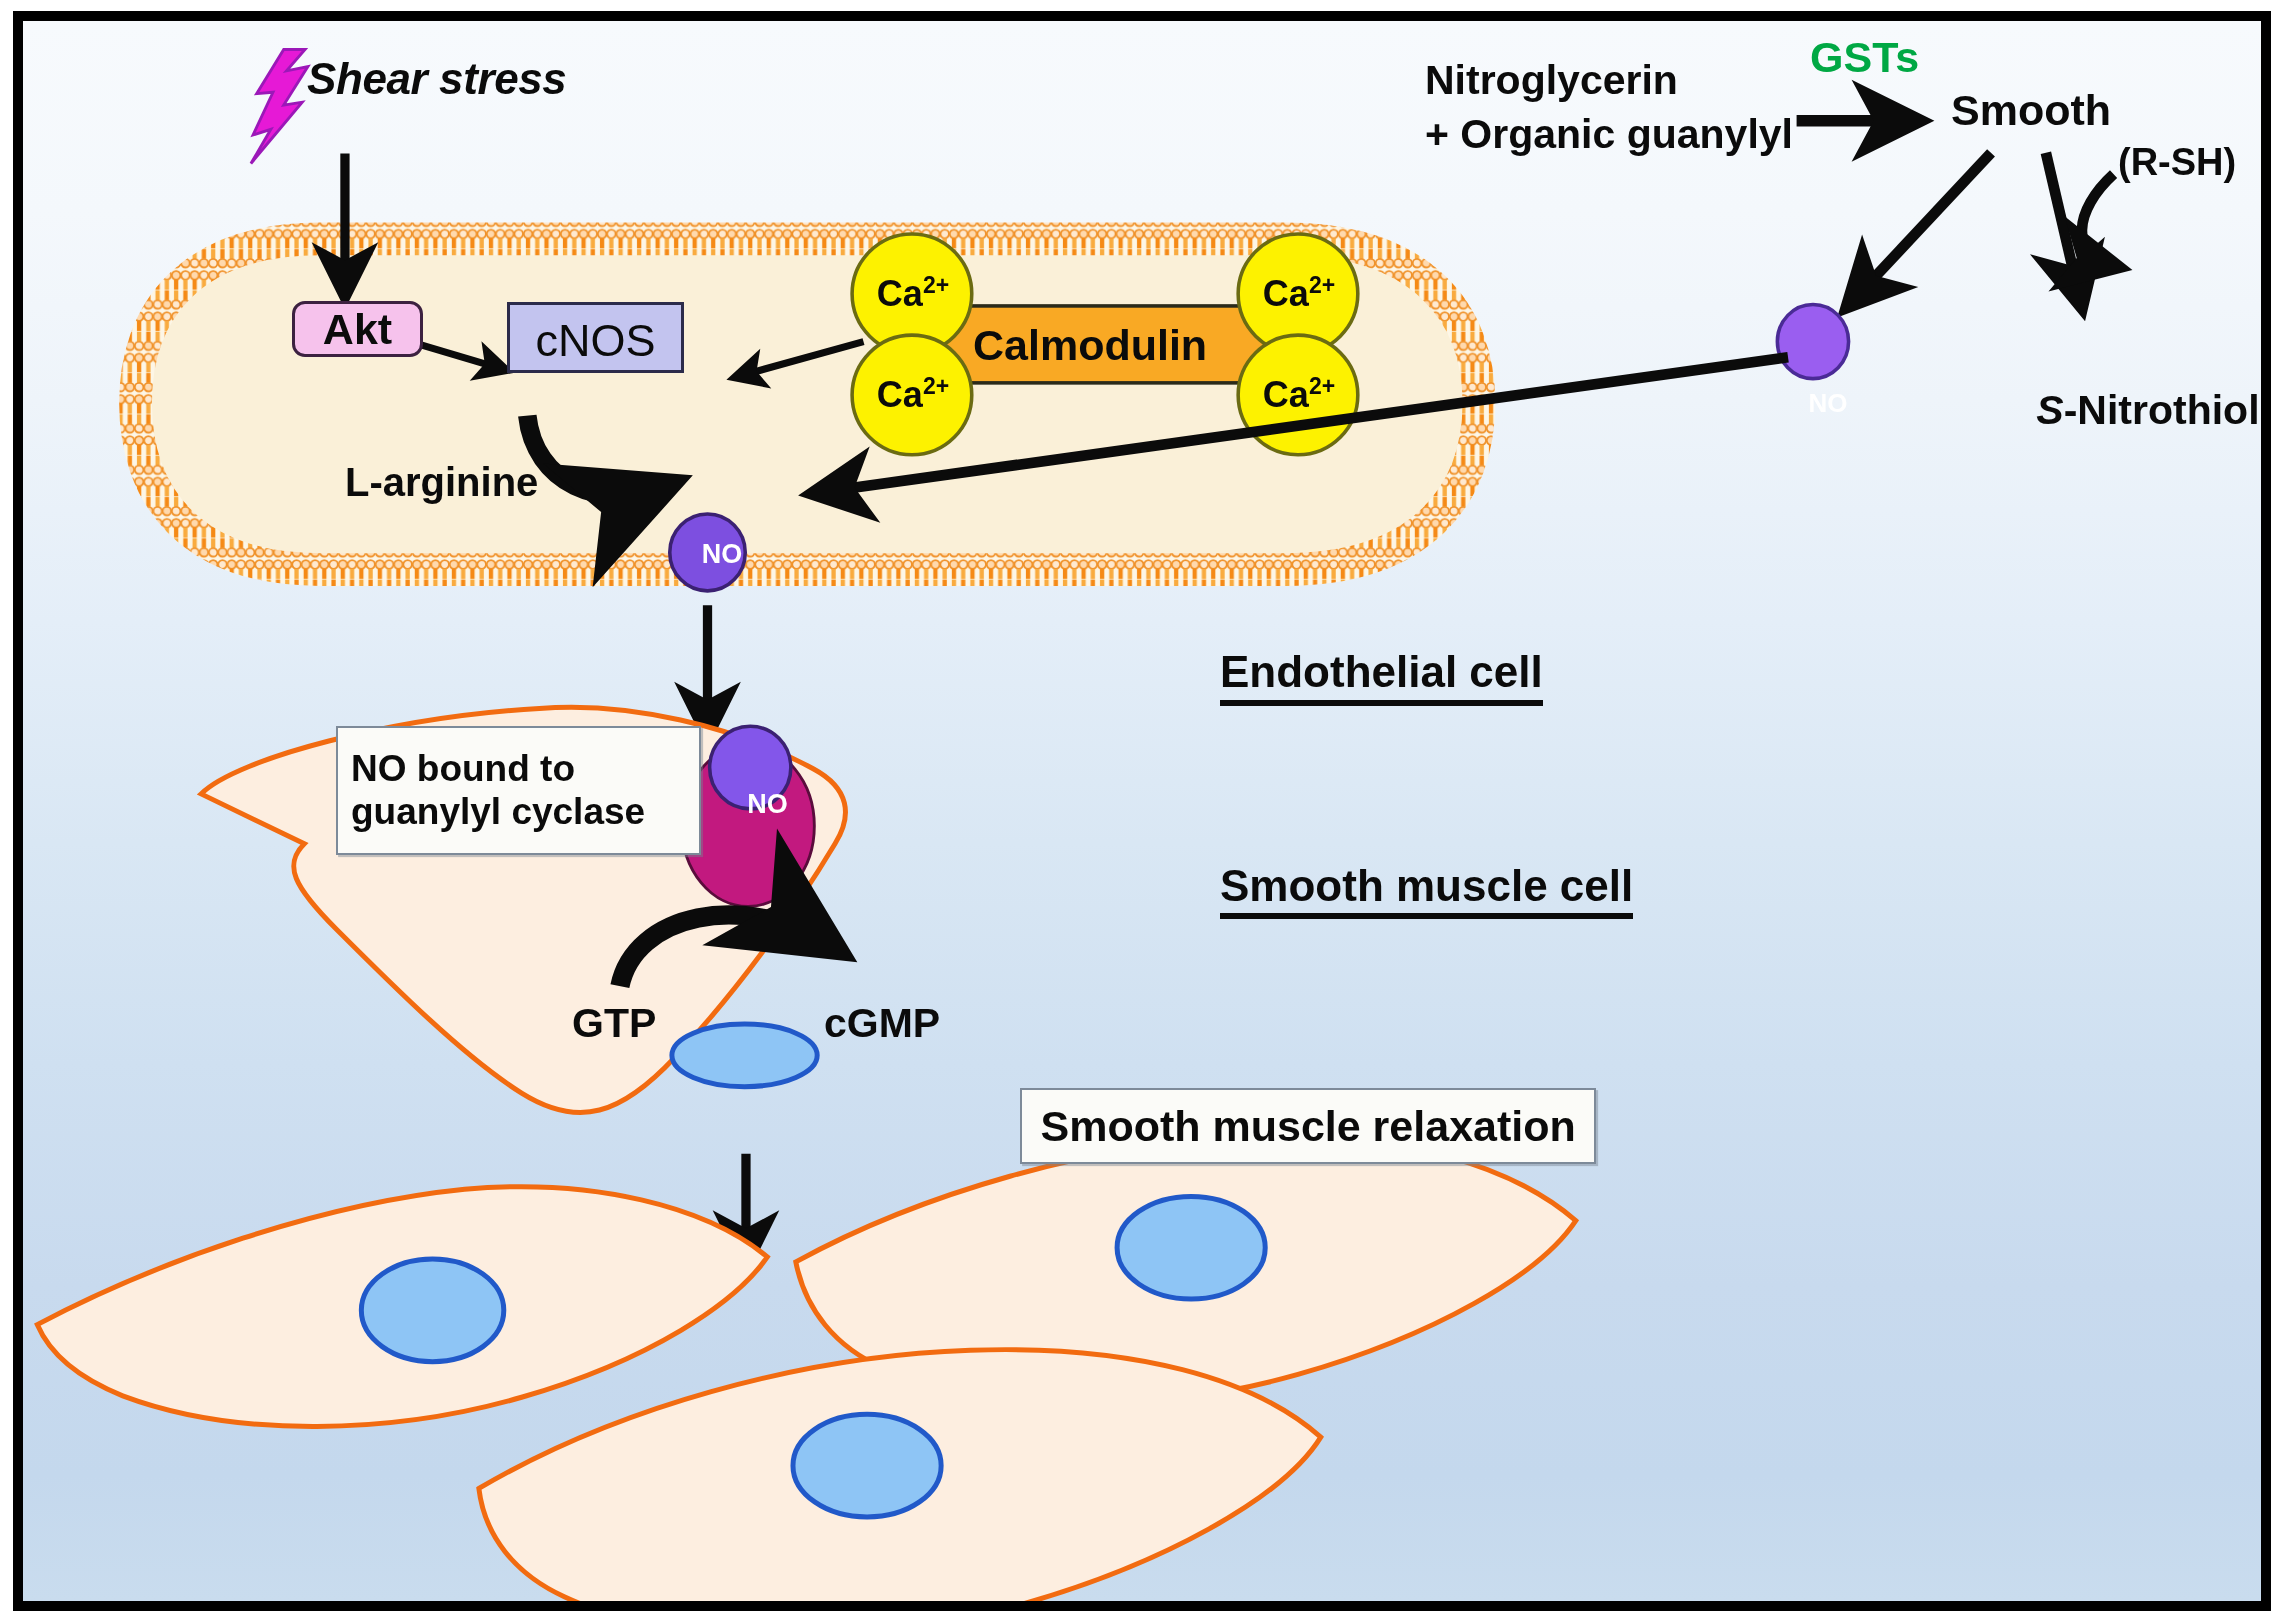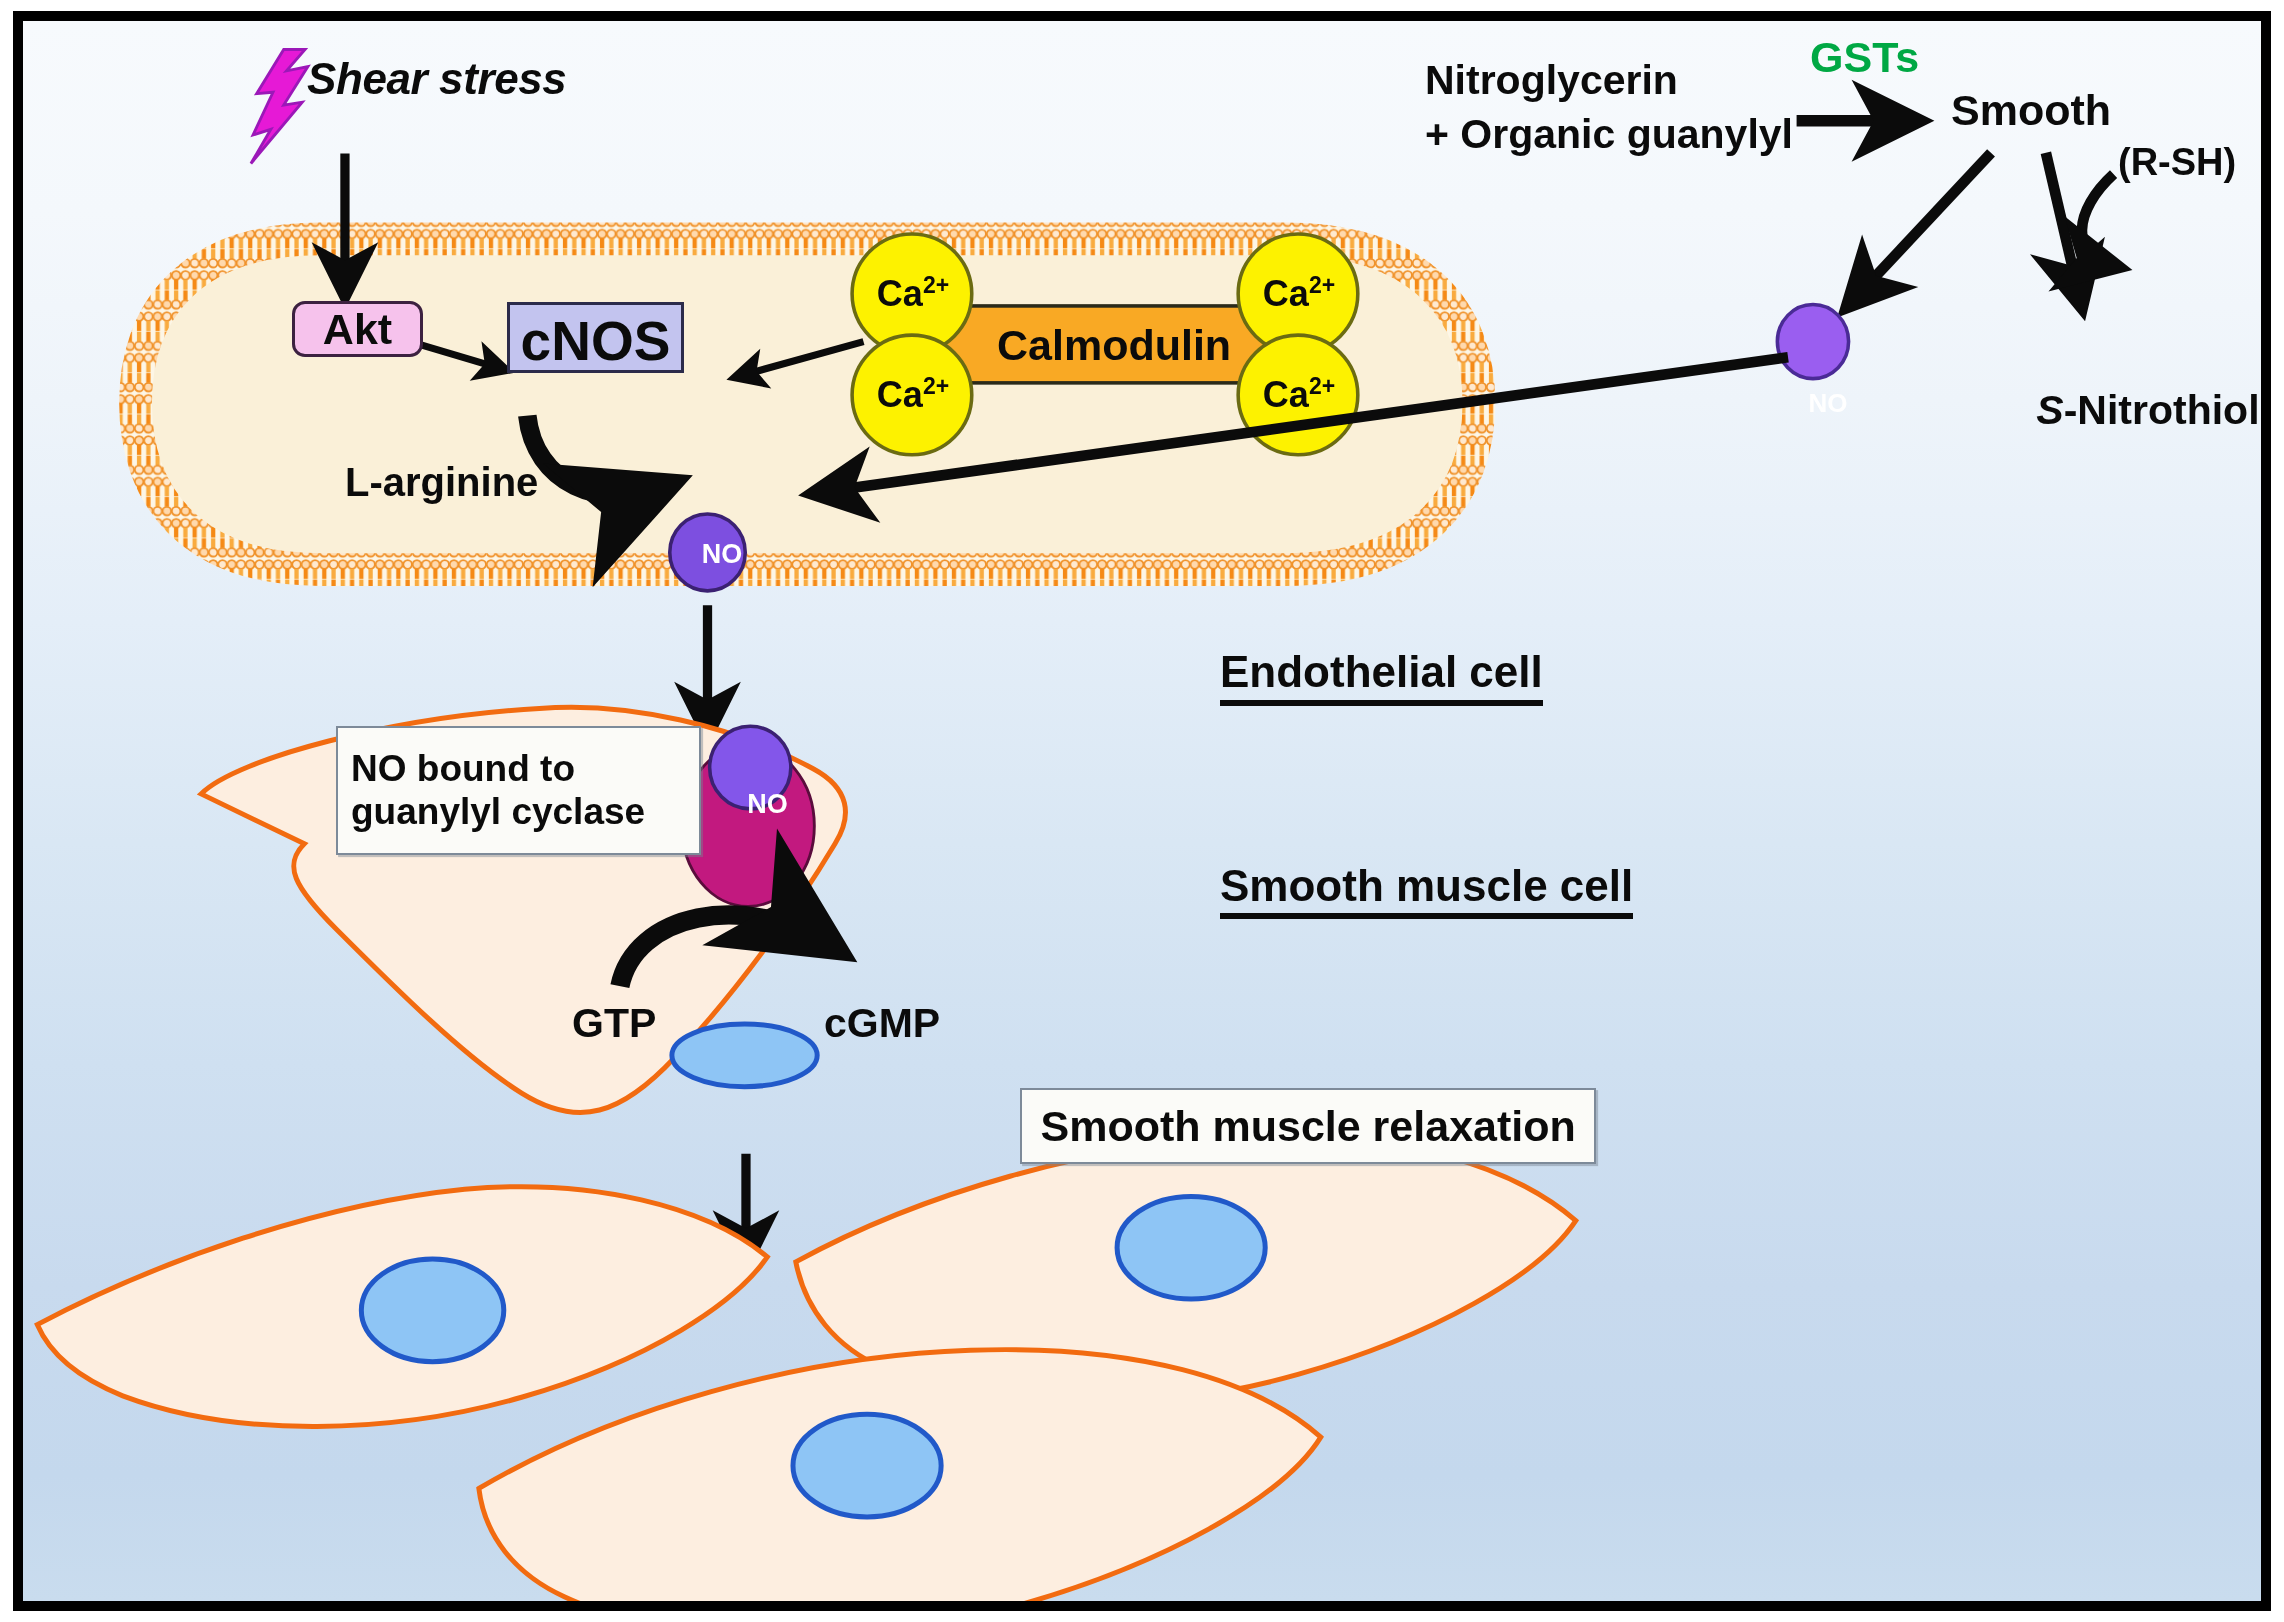--- a/index.html
+++ b/index.html
@@ -176,32 +176,32 @@
 
     <div style="position:absolute;left:269px;top:280px;width:131px;height:56px;
                 background:#f6c2ec;border:3.6px solid #3c2140;border-radius:13px;
                 box-sizing:border-box;display:flex;align-items:center;justify-content:center;">
       <span style="font-size:43px;font-weight:bold;color:#0b0b0b;">Akt</span>
     </div>
 
     <div style="position:absolute;left:484px;top:281px;width:177px;height:71px;
                 background:#c3c4ef;border:3.6px solid #2b2b4a;
                 box-sizing:border-box;display:flex;align-items:center;justify-content:center;">
-      <span style="font-size:55px;font-weight:bold;color:#0b0b0b;margin-top:7px;">cNOS</span>
+      <span style="font-size:45px;font-weight:normal;color:#0b0b0b;margin-top:7px;">cNOS</span>
     </div>
 
     <div class="lbl" style="left:322px;top:440px;font-size:40px;">L-arginine</div>
 
     <div style="position:absolute;left:659px;top:494px;width:80px;height:78px;
                 display:flex;align-items:center;justify-content:center;
                 font-size:27px;font-weight:bold;color:#ffffff;">
       <span>NO</span>
     </div>
 
-    <div class="lbl" style="left:950px;top:301px;font-size:43px;margin-left:24px;">Calmodulin</div>
+    <div class="lbl" style="left:950px;top:301px;font-size:43px;">Calmodulin</div>
 
     <div style="position:absolute;left:831px;top:251px;width:118px;text-align:center;
                 font-size:36px;font-weight:bold;color:#0b0b0b;">
       <span>Ca</span><sup style="font-size:23px;">2+</sup>
     </div>
     <div style="position:absolute;left:1217px;top:251px;width:118px;text-align:center;
                 font-size:36px;font-weight:bold;color:#0b0b0b;">
       <span>Ca</span><sup style="font-size:23px;">2+</sup>
     </div>
     <div style="position:absolute;left:831px;top:352px;width:118px;text-align:center;

